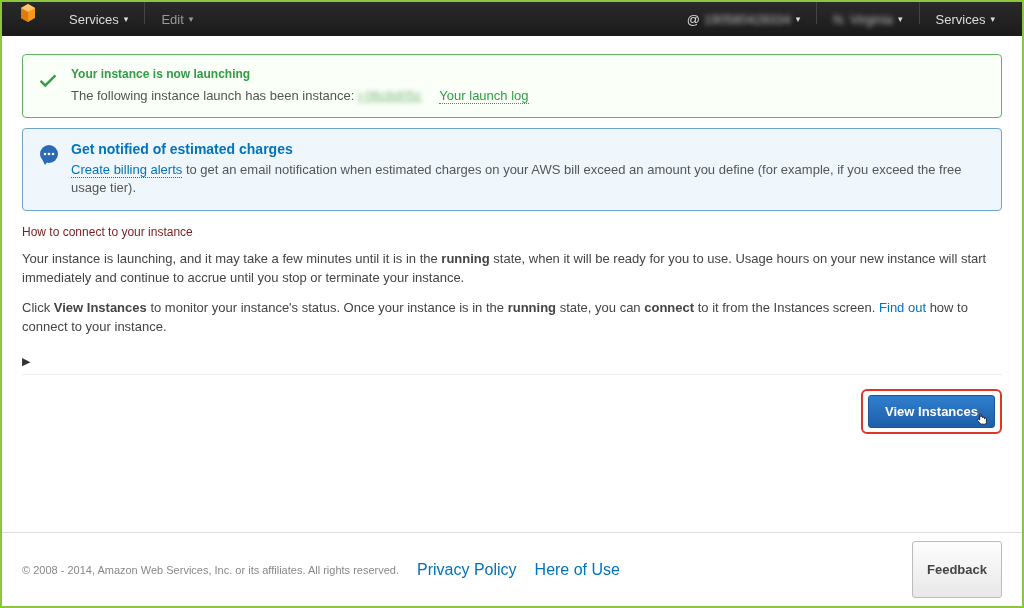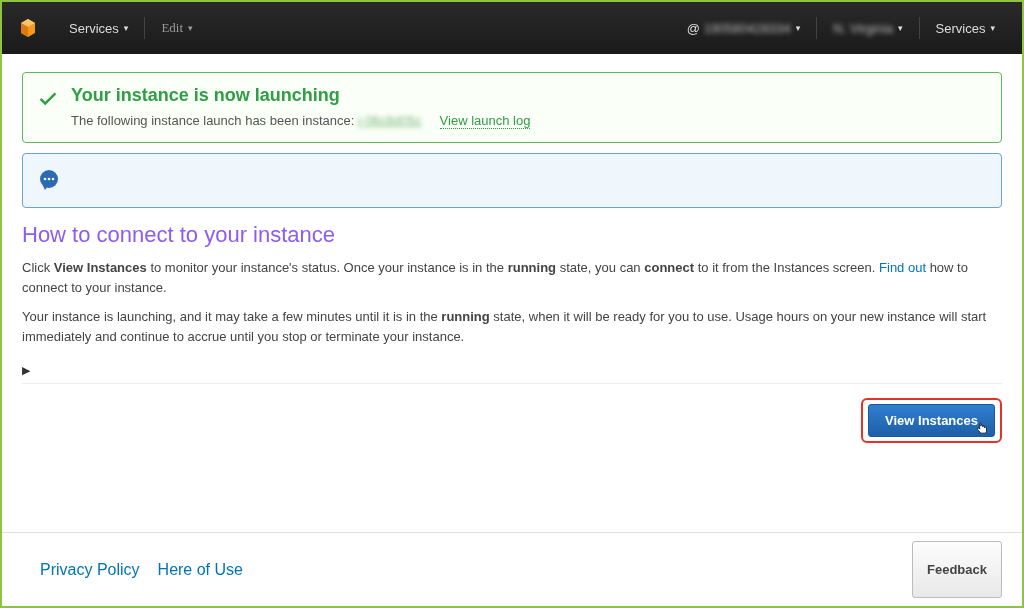--- a/index.html
+++ b/index.html
@@ -12,24 +12,23 @@
       font-size: 13px;
       color: #333;
       background: #fff;
       width: 1024px;
       height: 608px;
       border: 2px solid #8cc63f;
       overflow: hidden;
       position: relative;
     }
     .navbar {
-      height: 52px;
+      height: 34px;
       background: linear-gradient(#2a2a2a, #1a1a1a);
       display: flex;
-      align-items: center;
       padding: 0 15px;
       color: #ddd;
       font-size: 13px;
     }
     .nav-logo {
       width: 22px;
       height: 22px;
       margin-right: 18px;
       display: flex;
       align-items: center;
@@ -51,21 +50,20 @@
       width: 1px;
       height: 22px;
       background: #444;
       margin: 0 4px;
     }
     .nav-spacer {
       flex: 1;
     }
     .nav-item.muted {
       color: #999;
-      font-family: Liberation Serif, serif;
     }
     .blurred {
       filter: blur(2.5px);
       color: #bbb;
     }
     .main {
       padding: 18px 20px 0 20px;
     }
     .page-title {
       font-size: 24px;
@@ -96,21 +94,21 @@
       margin-right: 10px;
       flex-shrink: 0;
       margin-top: 2px;
     }
     .alert-body {
       flex: 1;
     }
     .alert-success-title {
       color: #2f9e44;
       font-weight: bold;
-      font-size: 18px;
+      font-size: 12px;
       margin-bottom: 6px;
     }
     .alert-text {
       color: #555;
       font-size: 13px;
       line-height: 1.4;
     }
     .alert-info-title {
       color: #0073bb;
       font-weight: bold;
@@ -128,22 +126,22 @@
       border-bottom: 1px dotted #0073bb;
       text-decoration: none;
       cursor: pointer;
     }
     .link-plain {
       color: #0073bb;
       text-decoration: none;
       cursor: pointer;
     }
     .section-title {
-      font-size: 22px;
-      color: #8b5cf6;
+      font-size: 12px;
+      color: #7f1d1d;
       margin: 14px 0 10px 0;
       font-weight: normal;
     }
     .body-text {
       font-size: 13px;
       color: #444;
       line-height: 1.5;
       margin-bottom: 10px;
     }
     .expand-row {
@@ -271,44 +269,50 @@
       <svg width="22" height="22" viewBox="0 0 24 24">
           <path fill="#2f9e44" d="M9 16.2l-4.2-4.2L3 13.8l6 6 12-12-1.8-1.8z"></path>
         </svg>
     </div>
     <div class="alert-body">
       <div class="alert-success-title">Your instance is now launching</div>
       <div class="alert-text">
         <span>The following instance launch has been instance: </span>
         <a class="blurred-id">i-06c8d05c</a>
         &nbsp;&nbsp;&nbsp;
-        <a class="link-green">View launch log</a>
+        <a class="link-green">Your launch log</a>
       </div>
     </div>
   </div>
 
   <div class="alert alert-info">
     <div class="alert-icon">
       <svg width="24" height="24" viewBox="0 0 24 24">
         <circle cx="12" cy="11" r="9" fill="#2b6bb3"></circle>
         <circle cx="8" cy="11" r="1.3" fill="#fff"></circle>
         <circle cx="12" cy="11" r="1.3" fill="#fff"></circle>
         <circle cx="16" cy="11" r="1.3" fill="#fff"></circle>
         <path d="M6 18 L8 22 L11 18 Z" fill="#2b6bb3"></path>
       </svg>
     </div>
+    <div class="alert-body">
+      <div class="alert-info-title">Get notified of estimated charges</div>
+      <div class="alert-text">
+        <a class="link-blue">Create billing alerts</a><span> to get an email notification when estimated charges on your AWS bill exceed an amount you define (for example, if you exceed the free usage tier).</span>
+      </div>
+    </div>
   </div>
 
   <h2 class="section-title">How to connect to your instance</h2>
 
+  <p class="body-text">
+    <span>Your instance is launching, and it may take a few minutes until it is in the </span><strong>running</strong><span> state, when it will be ready for you to use. Usage hours on your new instance will start immediately and continue to accrue until you stop or terminate your instance.</span>
+  </p>
   <p class="body-text">
     <span>Click </span><strong>View Instances</strong><span> to monitor your instance's status. Once your instance is in the </span><strong>running</strong><span> state, you can </span><strong>connect</strong><span> to it from the Instances screen. </span><a class="link-plain">Find out</a><span> how to connect to your instance.</span>
-  </p>
-  <p class="body-text">
-    <span>Your instance is launching, and it may take a few minutes until it is in the </span><strong>running</strong><span> state, when it will be ready for you to use. Usage hours on your new instance will start immediately and continue to accrue until you stop or terminate your instance.</span>
   </p>
 
   <div class="expand-row">
     <span class="expand-caret">▶</span>
   </div>
 
   <div class="button-row">
     <div class="btn-highlight-frame">
       <button class="btn-primary">
         <span>View Instances</span>
@@ -316,17 +320,18 @@
           <svg width="15" height="17" viewBox="0 0 24 24">
               <path fill="#fff" stroke="#000" stroke-width="1.2" d="M9 3c-.8 0-1.5.7-1.5 1.5V13l-1.2-1.2c-.6-.6-1.6-.6-2.1 0-.6.6-.6 1.6 0 2.1l4.3 4.6c.6.6 1.3.9 2.1.9h4.8c1.6 0 2.9-1.3 2.9-2.9V11c0-.8-.7-1.5-1.5-1.5S15.3 10.2 15.3 11V9.5c0-.8-.7-1.5-1.5-1.5s-1.5.7-1.5 1.5V8c0-.8-.7-1.5-1.5-1.5S9.3 7.2 9.3 8V4.5C9.3 3.7 9.8 3 9 3z"></path>
             </svg>
         </span>
       </button>
     </div>
   </div>
 </div>
 
 <div class="footer">
+  <span>© 2008 - 2014, Amazon Web Services, Inc. or its affiliates. All rights reserved.</span>
   <a>Privacy Policy</a>
   <a>Here of Use</a>
   <div class="footer-spacer"></div>
   <button class="feedback-btn">Feedback</button>
 </div>
 
 </body></html>

